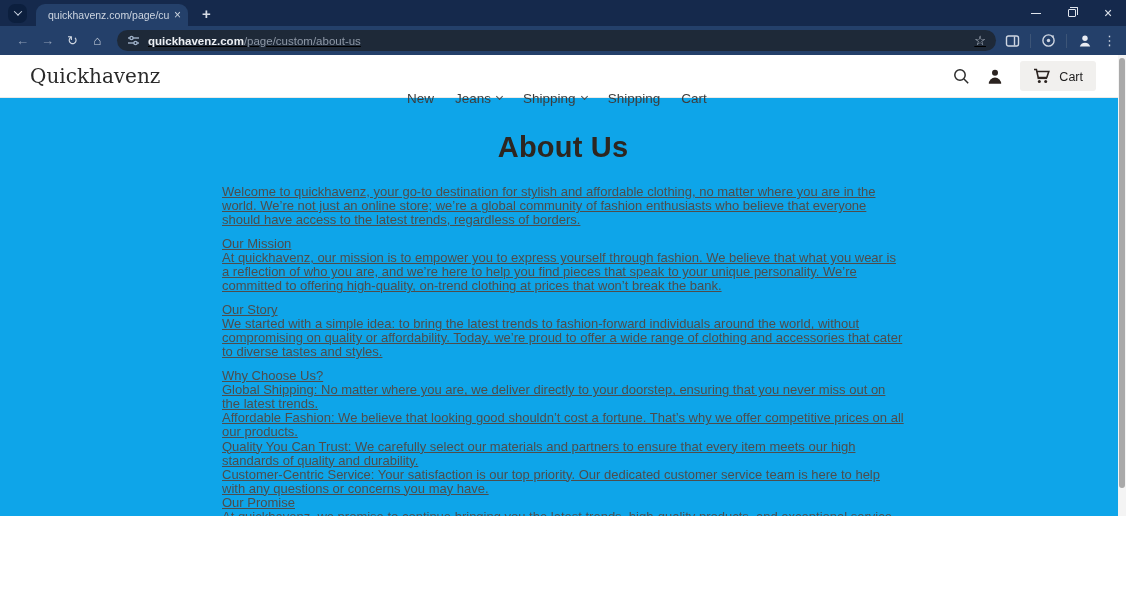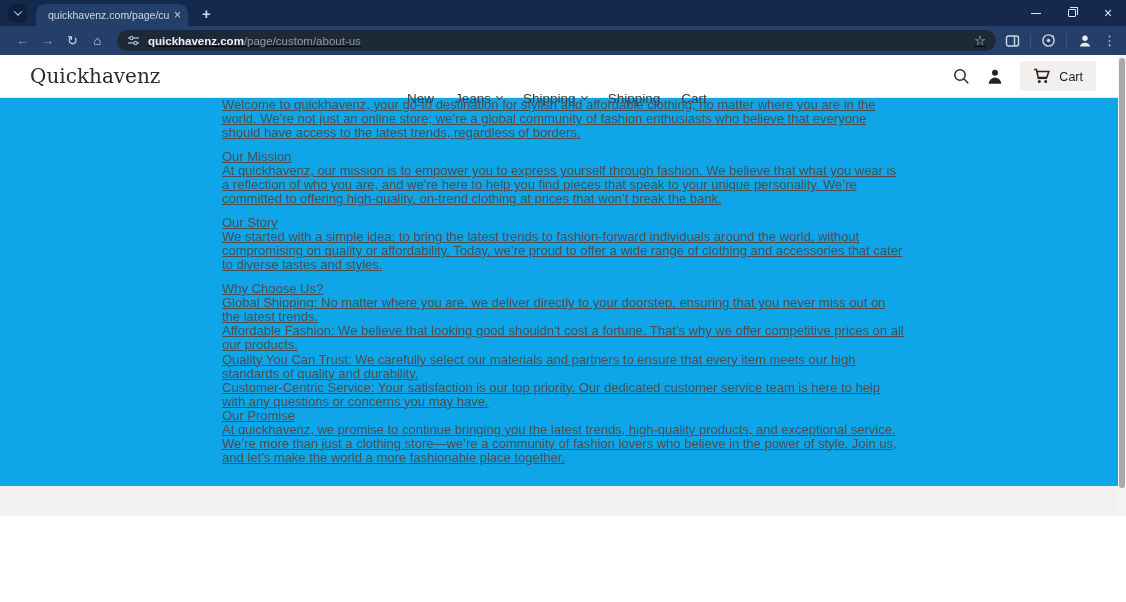--- a/index.html
+++ b/index.html
@@ -166,20 +166,21 @@
               <path d="M4.6 9.5 h9.4 v1.6 H4.6 z" fill="#2b2320"></path>
               <circle cx="6.3" cy="13.6" r="1.5" fill="#2b2320"></circle>
               <circle cx="12.7" cy="13.6" r="1.5" fill="#2b2320"></circle>
             </svg>
         </span>
         <span>Cart</span>
       </button>
     </div>
   </div>
 
+  <h1 class="page-title">About Us</h1>
 
   <div class="content">
     <div class="para">Welcome to quickhavenz, your go-to destination for stylish and affordable clothing, no matter where you are in the world. We’re not just an online store; we’re a global community of fashion enthusiasts who believe that everyone should have access to the latest trends, regardless of borders.</div>
     <div class="para">Our Mission
 At quickhavenz, our mission is to empower you to express yourself through fashion. We believe that what you wear is a reflection of who you are, and we’re here to help you find pieces that speak to your unique personality. We’re committed to offering high-quality, on-trend clothing at prices that won’t break the bank.</div>
     <div class="para">Our Story
 We started with a simple idea: to bring the latest trends to fashion-forward individuals around the world, without compromising on quality or affordability. Today, we’re proud to offer a wide range of clothing and accessories that cater to diverse tastes and styles.</div>
     <div class="para">Why Choose Us?
 Global Shipping: No matter where you are, we deliver directly to your doorstep, ensuring that you never miss out on the latest trends.
 Affordable Fashion: We believe that looking good shouldn’t cost a fortune. That’s why we offer competitive prices on all our products.

